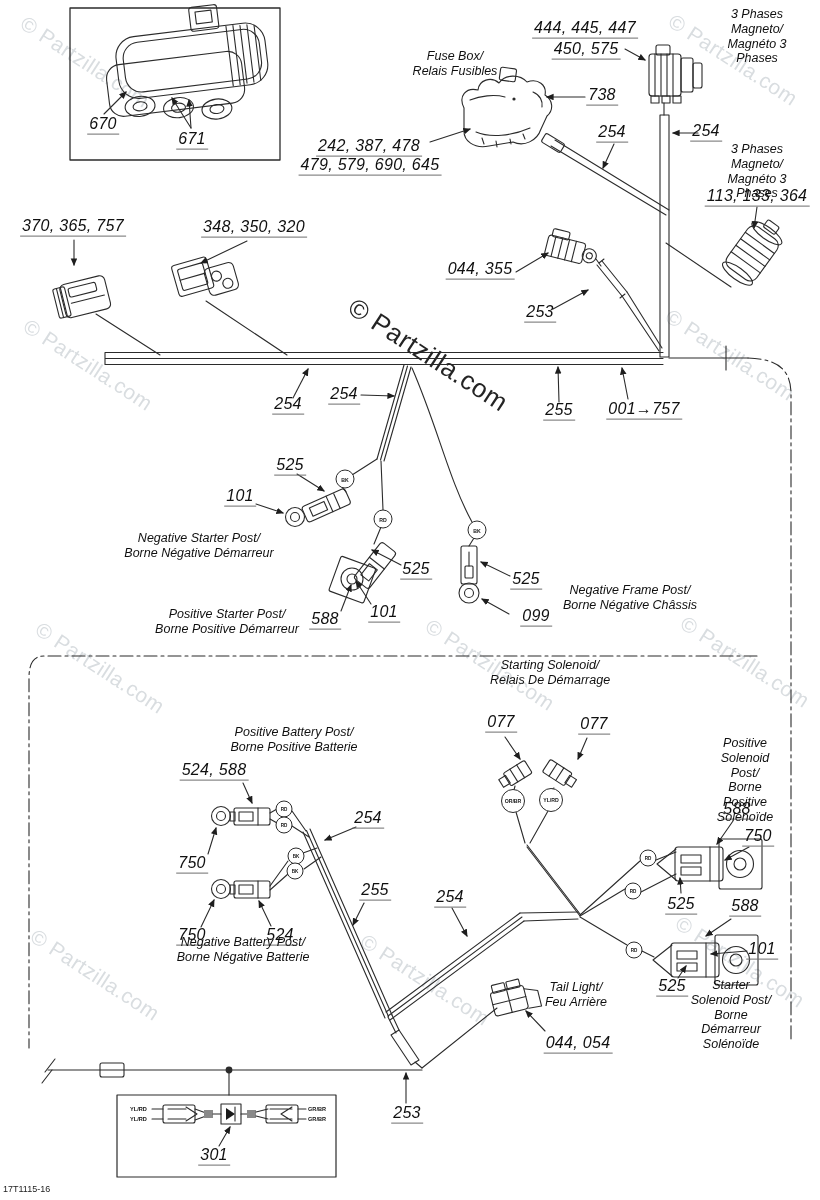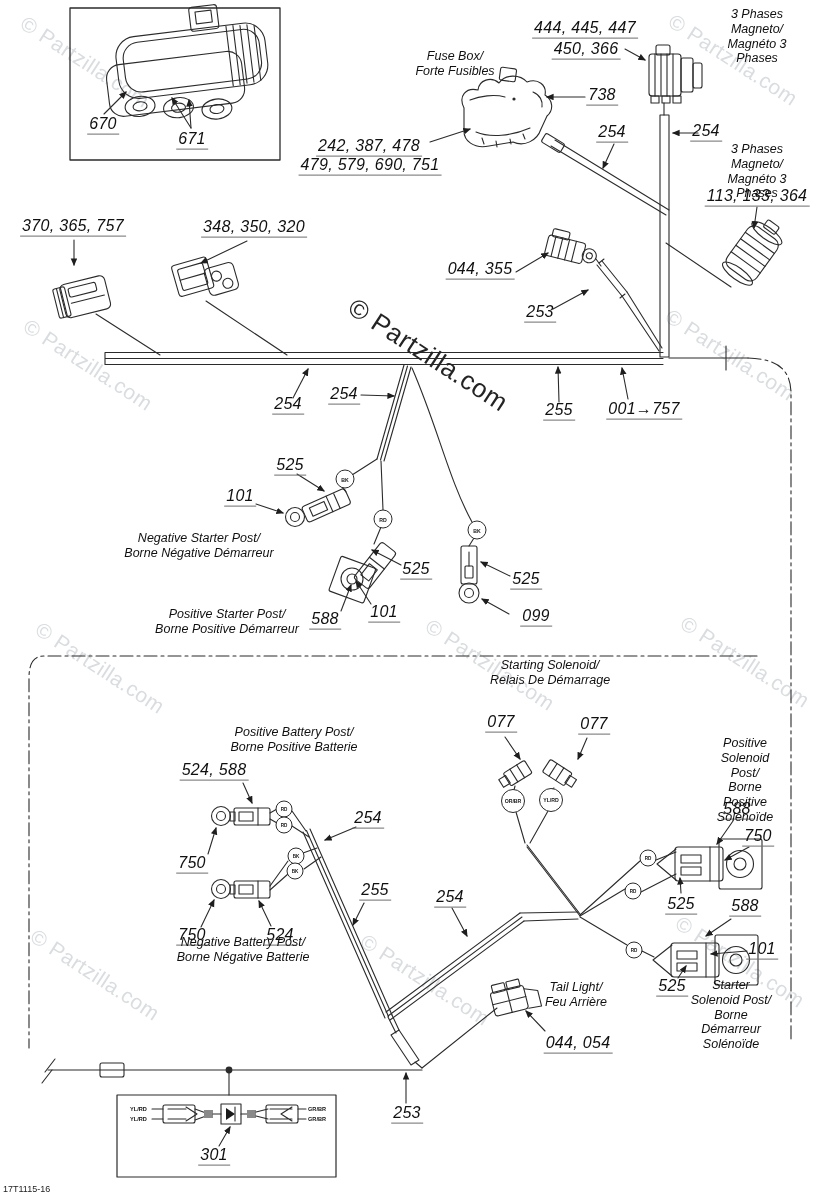--- a/index.html
+++ b/index.html
@@ -298,24 +298,24 @@
       <rect x="266" y="1105" width="32" height="18" rx="2"></rect>
       <path d="M270,1109 H292 M270,1119 H292 M292,1107 L281,1114 L292,1121"></path>
       <path d="M298,1109 H306 M298,1119 H306"></path>
       <path d="M219,1146 L230,1127" marker-end="url(#ah)"></path>
     </g>
   </svg>
 
   <div class="lbl pn" style="left:103px;top:125px">670</div>
   <div class="lbl pn" style="left:192px;top:140px">671</div>
   <div class="lbl pn" style="left:585px;top:29px">444, 445, 447</div>
-  <div class="lbl pn" style="left:586px;top:50px">450, 366</div>
+  <div class="lbl pn" style="left:586px;top:50px">450, 575</div>
   <div class="lbl pn" style="left:602px;top:96px">738</div>
   <div class="lbl pn" style="left:369px;top:147px">242, 387, 478</div>
-  <div class="lbl pn" style="left:370px;top:166px">479, 579, 690, 751</div>
+  <div class="lbl pn" style="left:370px;top:166px">479, 579, 690, 645</div>
   <div class="lbl pn" style="left:612px;top:133px">254</div>
   <div class="lbl pn" style="left:706px;top:132px">254</div>
   <div class="lbl pn" style="left:757px;top:197px">113, 133, 364</div>
   <div class="lbl pn" style="left:73px;top:227px">370, 365, 757</div>
   <div class="lbl pn" style="left:254px;top:228px">348, 350, 320</div>
   <div class="lbl pn" style="left:480px;top:270px">044, 355</div>
   <div class="lbl pn" style="left:540px;top:313px">253</div>
   <div class="lbl pn" style="left:288px;top:405px">254</div>
   <div class="lbl pn" style="left:344px;top:395px">254</div>
   <div class="lbl pn" style="left:559px;top:411px">255</div>
@@ -340,29 +340,31 @@
   <div class="lbl pn" style="left:745px;top:907px">588</div>
   <div class="lbl pn" style="left:762px;top:950px">101</div>
   <div class="lbl pn" style="left:672px;top:987px">525</div>
   <div class="lbl pn" style="left:192px;top:936px">750</div>
   <div class="lbl pn" style="left:280px;top:936px">524</div>
   <div class="lbl pn" style="left:578px;top:1044px">044, 054</div>
   <div class="lbl pn" style="left:407px;top:1114px">253</div>
   <div class="lbl pn" style="left:214px;top:1156px">301</div>
 
   <div class="lbl nm" style="left:455px;top:64px">Fuse Box/
-Forte Fusibles</div>
+Relais Fusibles</div>
   <div class="lbl nm" style="left:757px;top:36px">3 Phases Magneto/
 Magnéto 3 Phases</div>
   <div class="lbl nm" style="left:757px;top:171px">3 Phases Magneto/
 Magnéto 3 Phases</div>
   <div class="lbl nm" style="left:199px;top:546px">Negative Starter Post/
 Borne Négative Démarreur</div>
   <div class="lbl nm" style="left:227px;top:622px">Positive Starter Post/
 Borne Positive Démarreur</div>
+  <div class="lbl nm" style="left:630px;top:598px">Negative Frame Post/
+Borne Négative Châssis</div>
   <div class="lbl nm" style="left:550px;top:673px">Starting Solenoid/
 Relais De Démarrage</div>
   <div class="lbl nm" style="left:294px;top:740px">Positive Battery Post/
 Borne Positive Batterie</div>
   <div class="lbl nm" style="left:745px;top:780px">Positive Solenoid Post/
 Borne Positive Solénoïde</div>
   <div class="lbl nm" style="left:243px;top:950px">Negative Battery Post/
 Borne Négative Batterie</div>
   <div class="lbl nm" style="left:731px;top:1015px">Starter Solenoid Post/
 Borne Démarreur Solénoïde</div>

